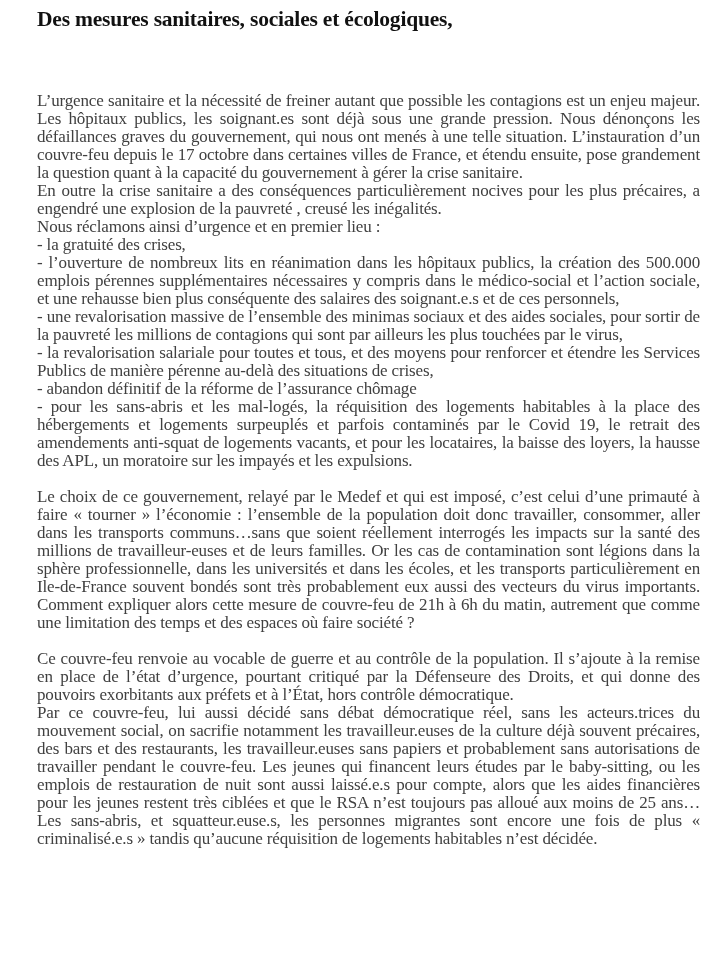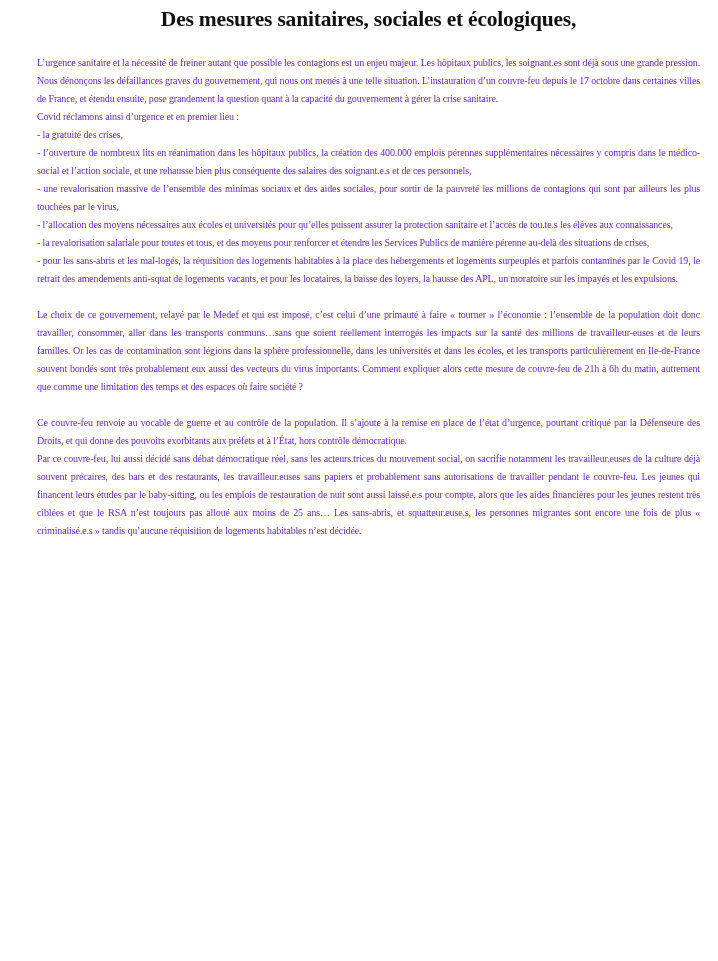--- a/index.html
+++ b/index.html
@@ -23,54 +23,55 @@
     .title {
       font-family: "Liberation Serif", serif;
       font-weight: bold;
       font-size: 21.5px;
       line-height: 26px;
       margin: 6px 0 0 0;
       padding: 0;
       color: #111;
       letter-spacing: -0.2px;
     }
-    .title span { display: block; text-align: center; }
+    .title span { display: block; }
     .body {
-      margin-top: 22px;
+      margin-top: 60px;
       font-family: "Liberation Serif", serif;
-      font-size: 10px;
+      font-size: 17px;
       line-height: 18px;
       text-align: justify;
-      color: #6d28d9;
+      color: #404040;
       letter-spacing: -0.15px;
     }
     .body p {
       margin: 0;
       padding: 0;
     }
     .gap { height: 18px; }
   </style>
 </head>
 <body>
 
 <div class="page">
   <h1 class="title">
     <span>Des mesures sanitaires, sociales et écologiques,</span>
   </h1>
 
   <div class="body">
     <div>
       <p>L’urgence sanitaire et la nécessité de freiner autant que possible les contagions est un enjeu majeur. Les hôpitaux publics, les soignant.es sont déjà sous une grande pression. Nous dénonçons les défaillances graves du gouvernement, qui nous ont menés à une telle situation. L’instauration d’un couvre-feu depuis le 17 octobre dans certaines villes de France, et étendu ensuite, pose grandement la  question quant à la capacité du gouvernement à gérer la crise sanitaire.</p>
-      <p>Covid réclamons ainsi d’urgence et en premier lieu :</p>
+      <p>En outre la crise sanitaire a  des conséquences particulièrement nocives pour les plus précaires, a engendré une explosion de la pauvreté , creusé les inégalités.</p>
+      <p>Nous réclamons ainsi d’urgence et en premier lieu :</p>
       <div>
         <p>- la gratuité des crises,</p>
-        <p>- l’ouverture de nombreux lits en réanimation dans les hôpitaux publics, la création des 400.000 emplois pérennes supplémentaires nécessaires y compris dans le médico-social et l’action sociale, et une rehausse bien plus conséquente des salaires des soignant.e.s et de ces personnels,</p>
+        <p>- l’ouverture de nombreux lits en réanimation dans les hôpitaux publics, la création des 500.000 emplois pérennes supplémentaires nécessaires y compris dans le médico-social et l’action sociale, et une rehausse bien plus conséquente des salaires des soignant.e.s et de ces personnels,</p>
         <p>- une revalorisation massive de l’ensemble des minimas sociaux et des aides sociales, pour sortir de la pauvreté les millions de contagions qui sont par ailleurs les plus touchées par le virus,</p>
-        <p>- l’allocation des moyens nécessaires aux écoles et universités pour qu’elles puissent assurer la protection sanitaire et l’accès de tou.te.s les élèves aux connaissances,</p>
         <p>- la revalorisation salariale pour toutes et tous, et des moyens pour renforcer et étendre les Services Publics de manière pérenne au-delà des situations de crises,</p>
+        <p>- abandon définitif de la réforme de l’assurance chômage</p>
         <p>- pour les sans-abris et les mal-logés, la réquisition des logements habitables à la place des hébergements et logements surpeuplés et parfois contaminés par le Covid 19, le retrait des amendements anti-squat de logements vacants, et pour les locataires, la baisse des loyers, la hausse des APL, un moratoire sur les impayés et les expulsions.</p>
       </div>
     </div>
 
     <div class="gap"></div>
 
     <div>
       <p>Le choix de ce gouvernement, relayé par le Medef et qui est imposé, c’est celui d’une primauté à faire « tourner » l’économie : l’ensemble de la population doit donc travailler, consommer, aller dans les transports communs…sans que soient réellement interrogés les impacts sur la santé des millions de travailleur-euses et de leurs familles. Or les cas de contamination sont légions dans la sphère professionnelle, dans les universités et dans les écoles, et les transports particulièrement en Ile-de-France souvent bondés sont très probablement eux aussi des vecteurs du virus importants. Comment expliquer alors cette mesure de couvre-feu de 21h à 6h du matin, autrement que comme une limitation des temps et des espaces où faire société ?</p>
     </div>
 

